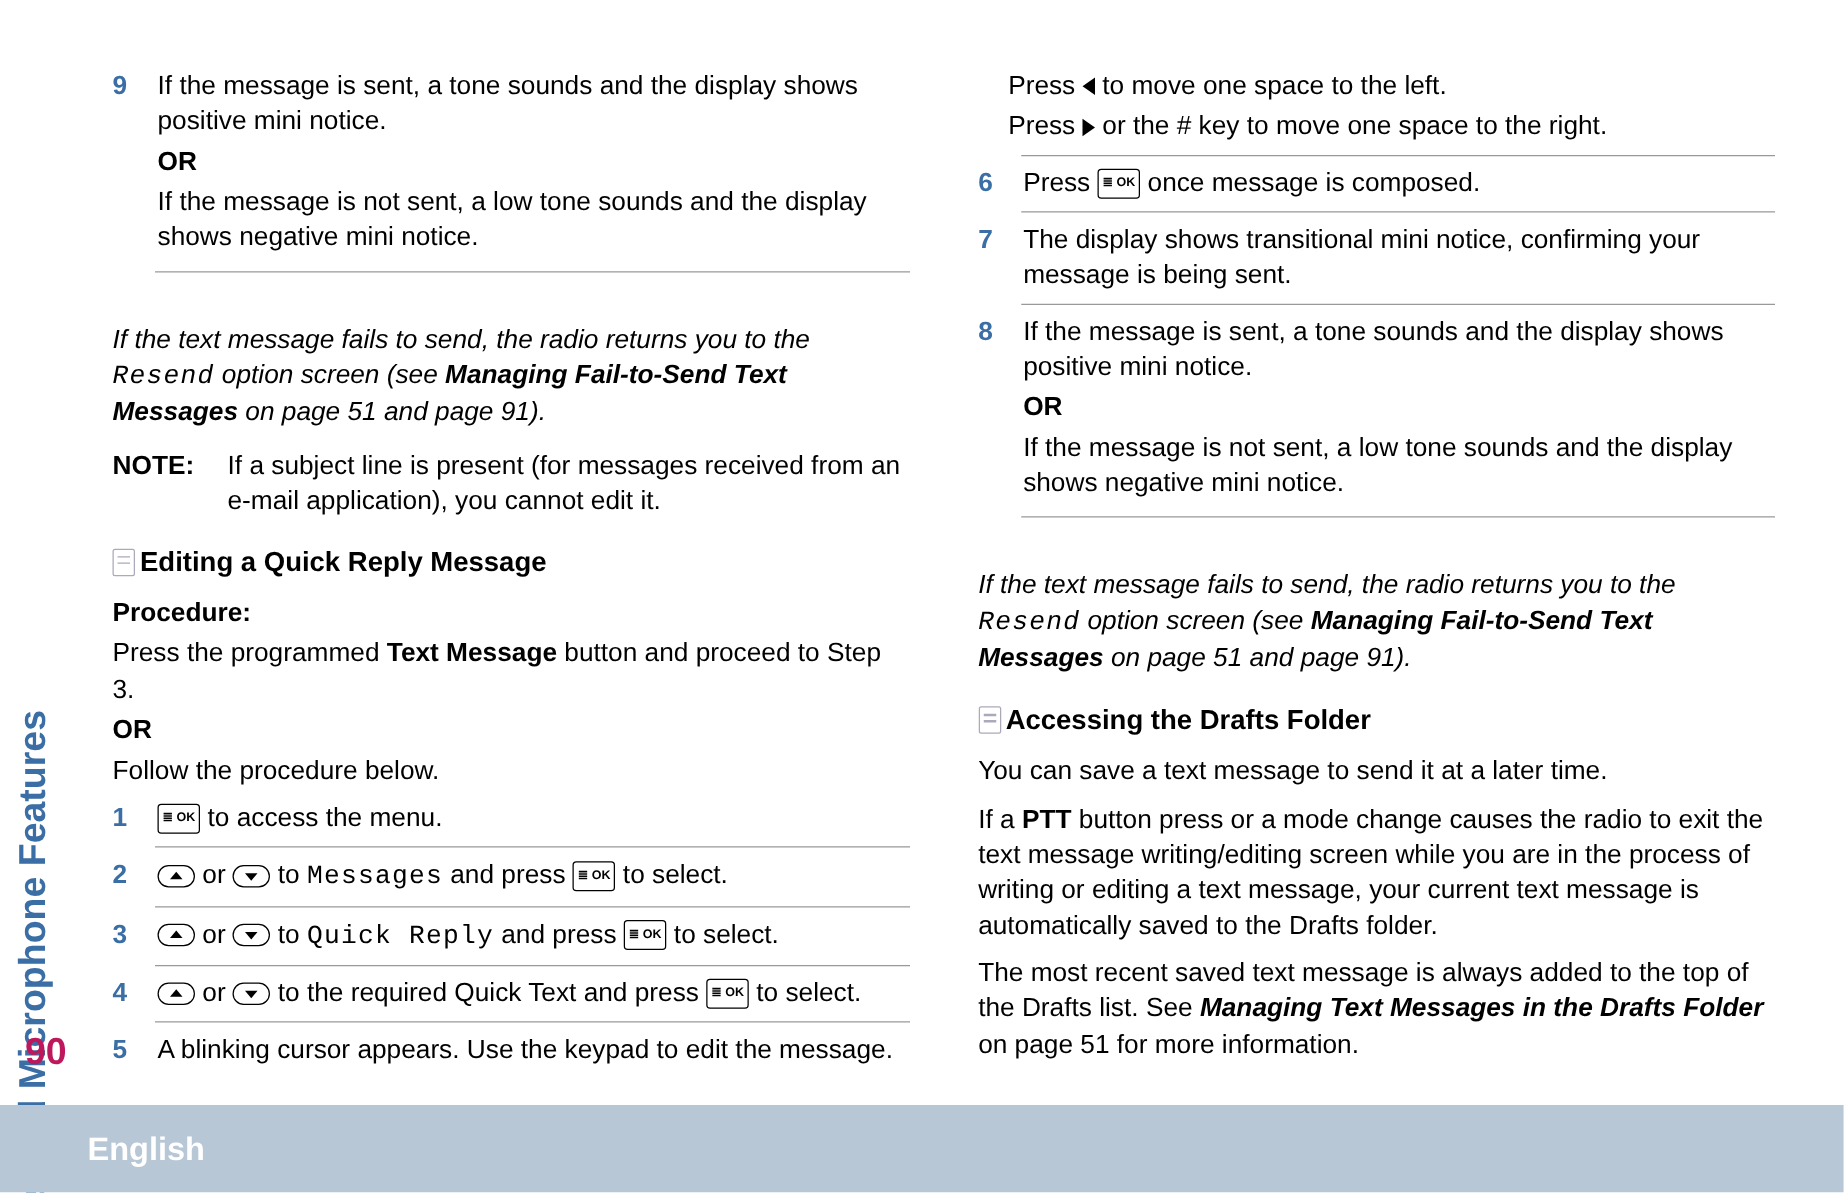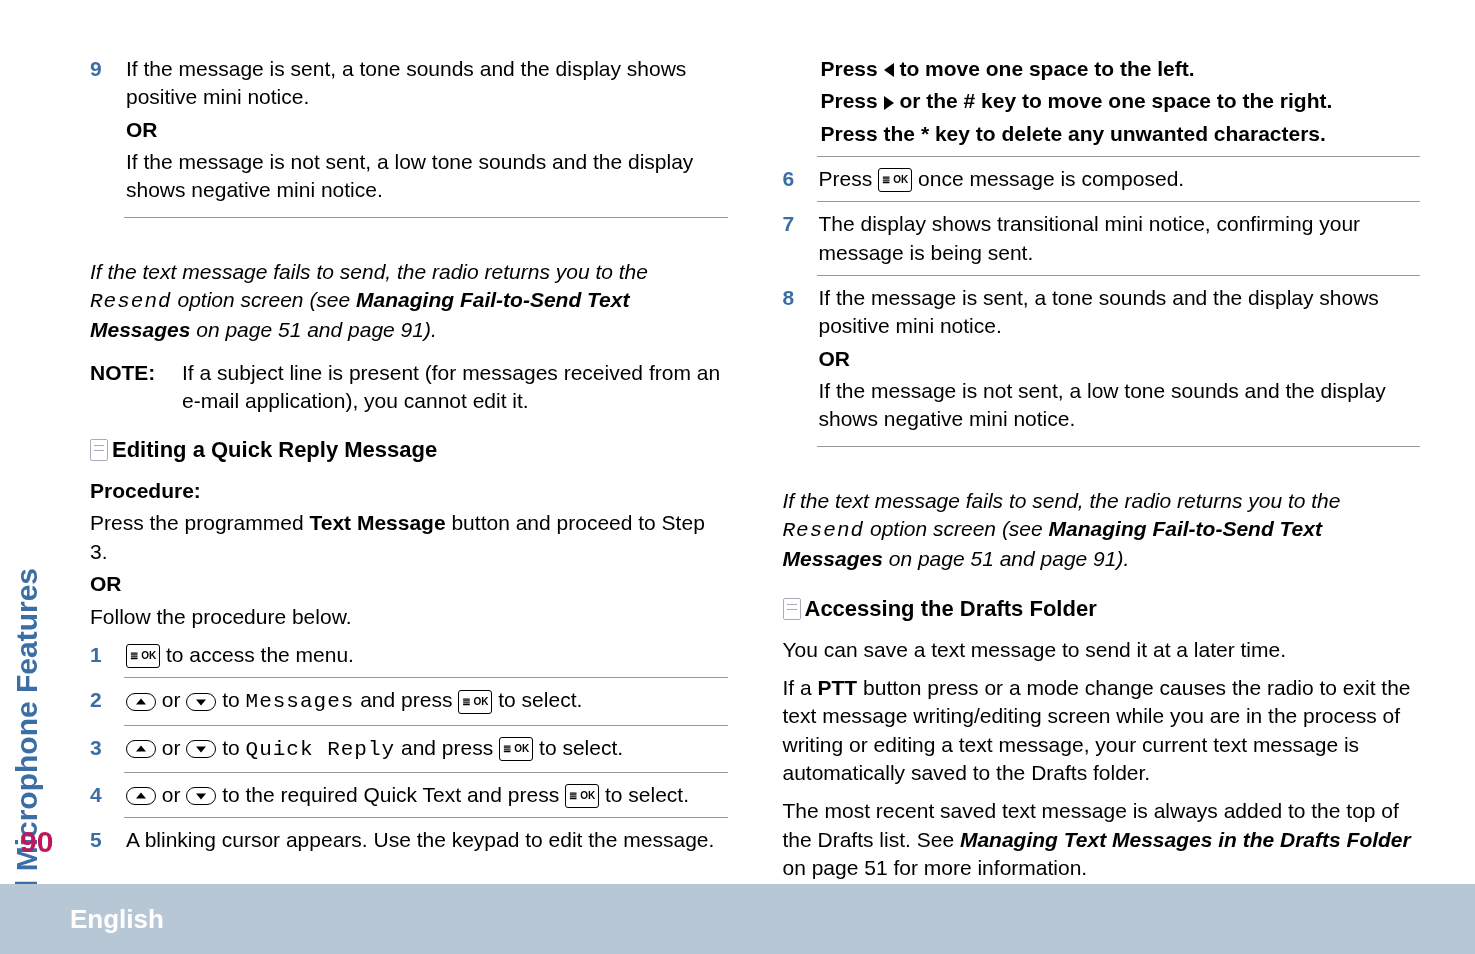--- a/index.html
+++ b/index.html
@@ -256,28 +256,27 @@
         <div class="step-num">5</div>
         <div class="step-body">
           <span>A blinking cursor appears. Use the keypad to edit the message.</span>
         </div>
       </div>
 
     </div>
 
     <div class="col">
 
-      <div style="margin-left:38px;font-weight:bold;">
+      <div style="margin-left:24px;">
         <p class="tight">
           <span>Press </span><span class="tri-left"></span><span> to move one space to the left.</span>
         </p>
         <p class="tight">
           <span>Press </span><span class="tri-right"></span><span> or the # key to move one space to the right.</span>
         </p>
-        <p class="tight">Press the * key to delete any unwanted characters.</p>
       </div>
       <hr class="hr">
 
       <div class="step-row">
         <div class="step-num">6</div>
         <div class="step-body">
           <span>Press </span><span class="btn-ok">≣ OK</span><span> once message is composed.</span>
         </div>
       </div>
       <hr class="hr">

